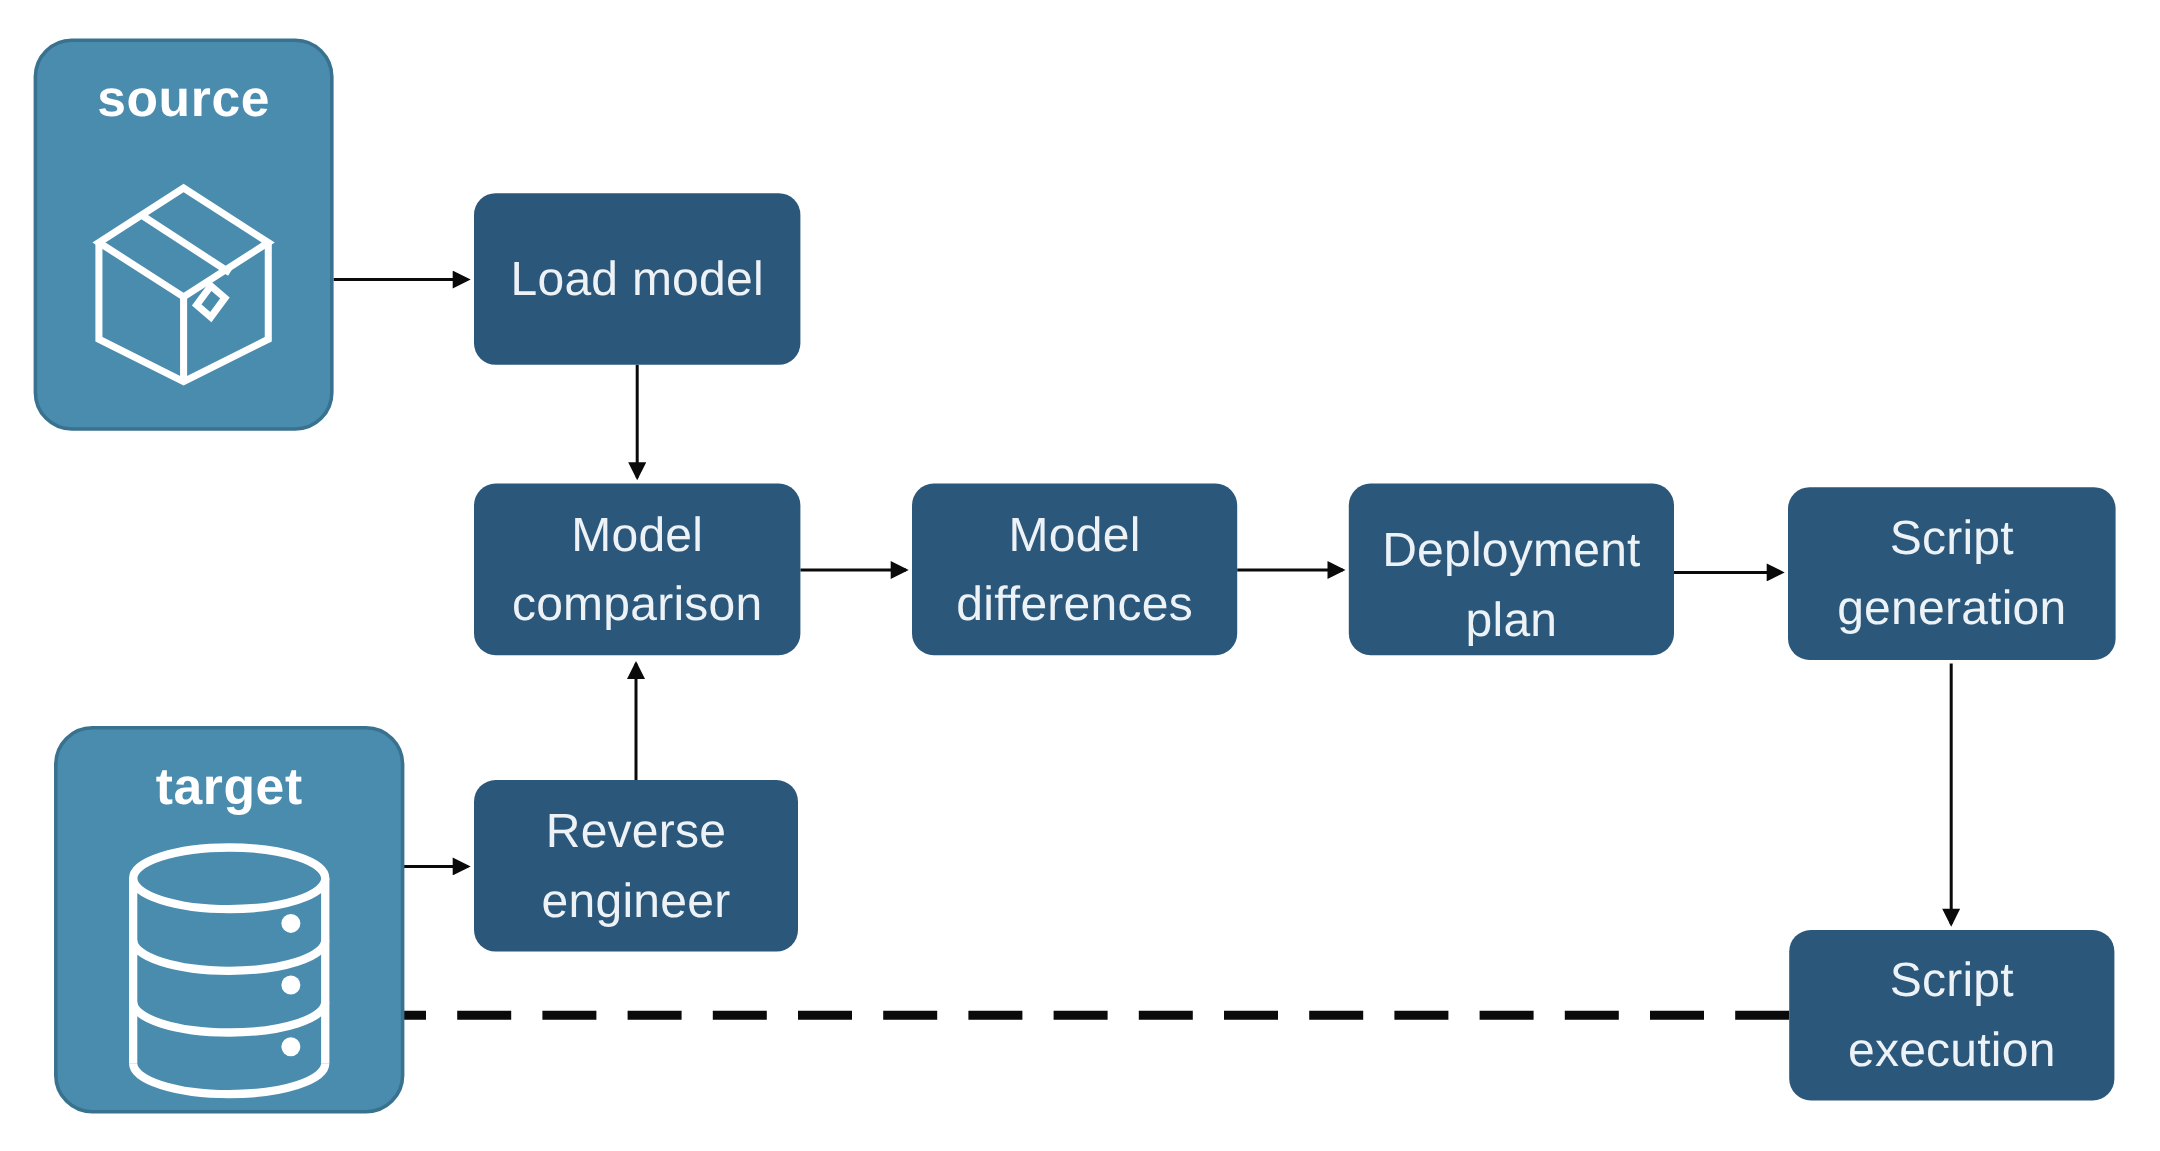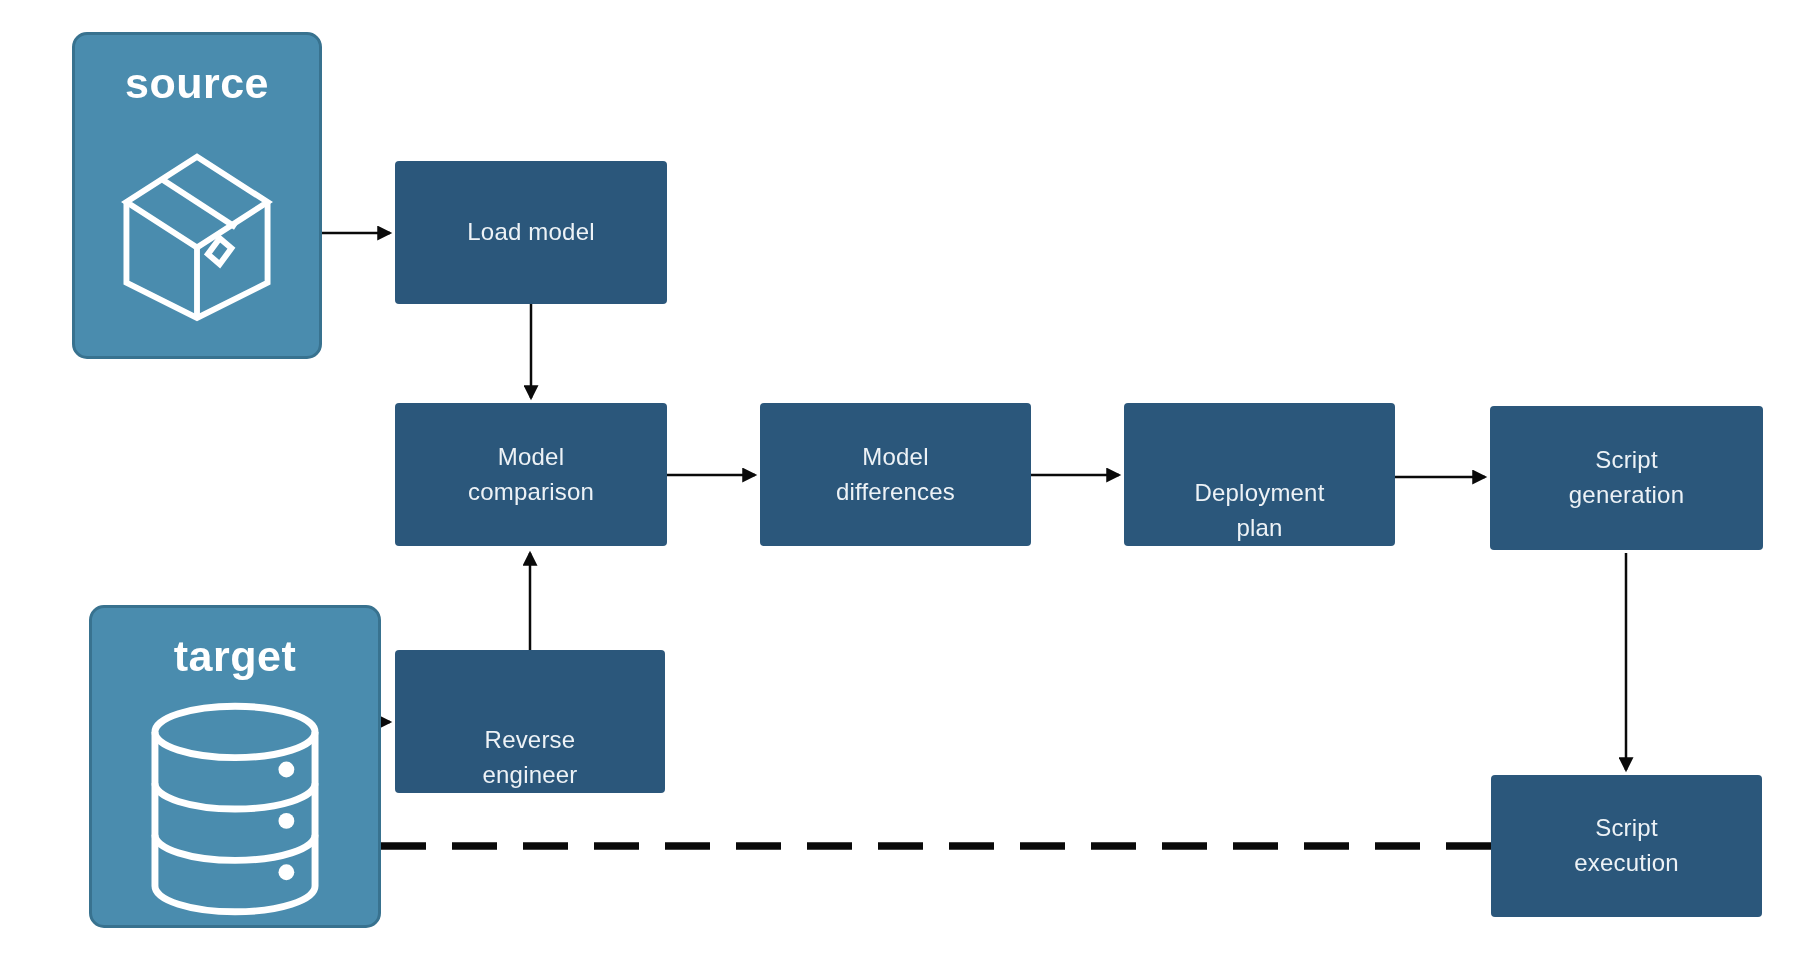--- a/index.html
+++ b/index.html
@@ -24,43 +24,42 @@
   }
   svg.edges{
     position:absolute;left:0;top:0;width:1800px;height:959px;
     overflow:visible;
   }
 
   
   .node{
     position:absolute;
     background:var(--node-fill);
-    border-radius:4px;
+    border-radius:18px;
     display:flex;align-items:center;justify-content:center;
     color:var(--node-text);
-    font-size:24px;
+    font-size:40px;
     line-height:1.45;
     text-align:center;
     white-space:pre-line;
     letter-spacing:0.2px;
   }
   .n-load-model       {left:395px; top:161px; width:272px; height:143px;}
   .n-model-comparison {left:395px; top:403px; width:272px; height:143px;}
   .n-model-differences{left:760px; top:403px; width:271px; height:143px;}
   .n-deployment-plan  {left:1124px;top:403px; width:271px; height:143px;align-items:flex-end;}
   .n-script-generation{left:1490px;top:406px; width:273px; height:144px;}
   .n-script-execution {left:1491px;top:775px; width:271px; height:142px;}
 
   
   .container{
     position:absolute;
     background:var(--container-fill);
     border:3px solid var(--container-border);
-    border-radius:15px;
-    margin-left:44px;
+    border-radius:32px;
   }
   .c-source{left:28px; top:32px;  width:250px; height:327px;}
   .c-target{left:45px; top:605px; width:292px; height:323px;text-decoration:underline;}
   .container-label{
     position:absolute;top:24px;left:0;width:100%;
     text-align:center;
     color:var(--label-text);
     font-size:43px;
     font-weight:bold;
     letter-spacing:0.5px;
@@ -136,21 +135,21 @@
 differences</span>
   </div>
   <div class="node n-deployment-plan">
     <span>Deployment
 plan</span>
   </div>
   <div class="node n-script-generation">
     <span>Script
 generation</span>
   </div>
-  <div class="node n-reverse-engineer" style="left:395px;top:650px;width:270px;height:143px;align-items:flex-end;">
+  <div class="node n-reverse-engineer" style="left:395px;top:650px;width:270px;height:143px;">
     <span>Reverse
 engineer</span>
   </div>
   <div class="node n-script-execution">
     <span>Script
 execution</span>
   </div>
 
 </div>
 

